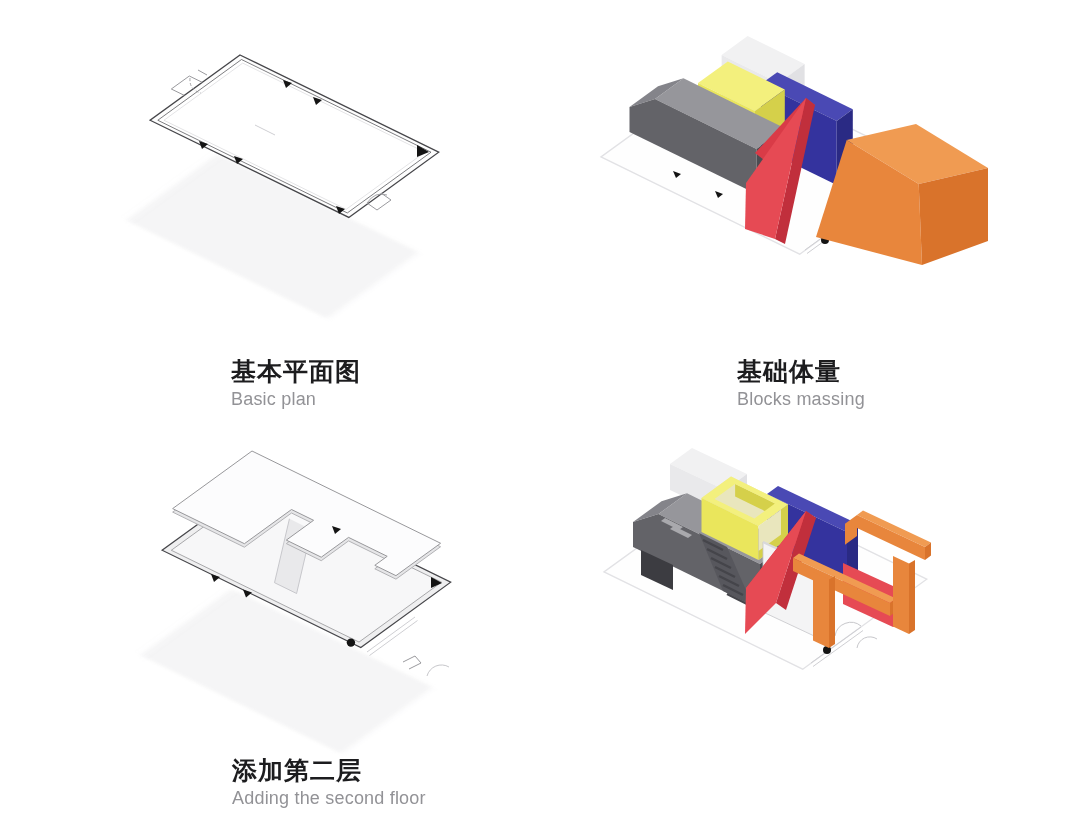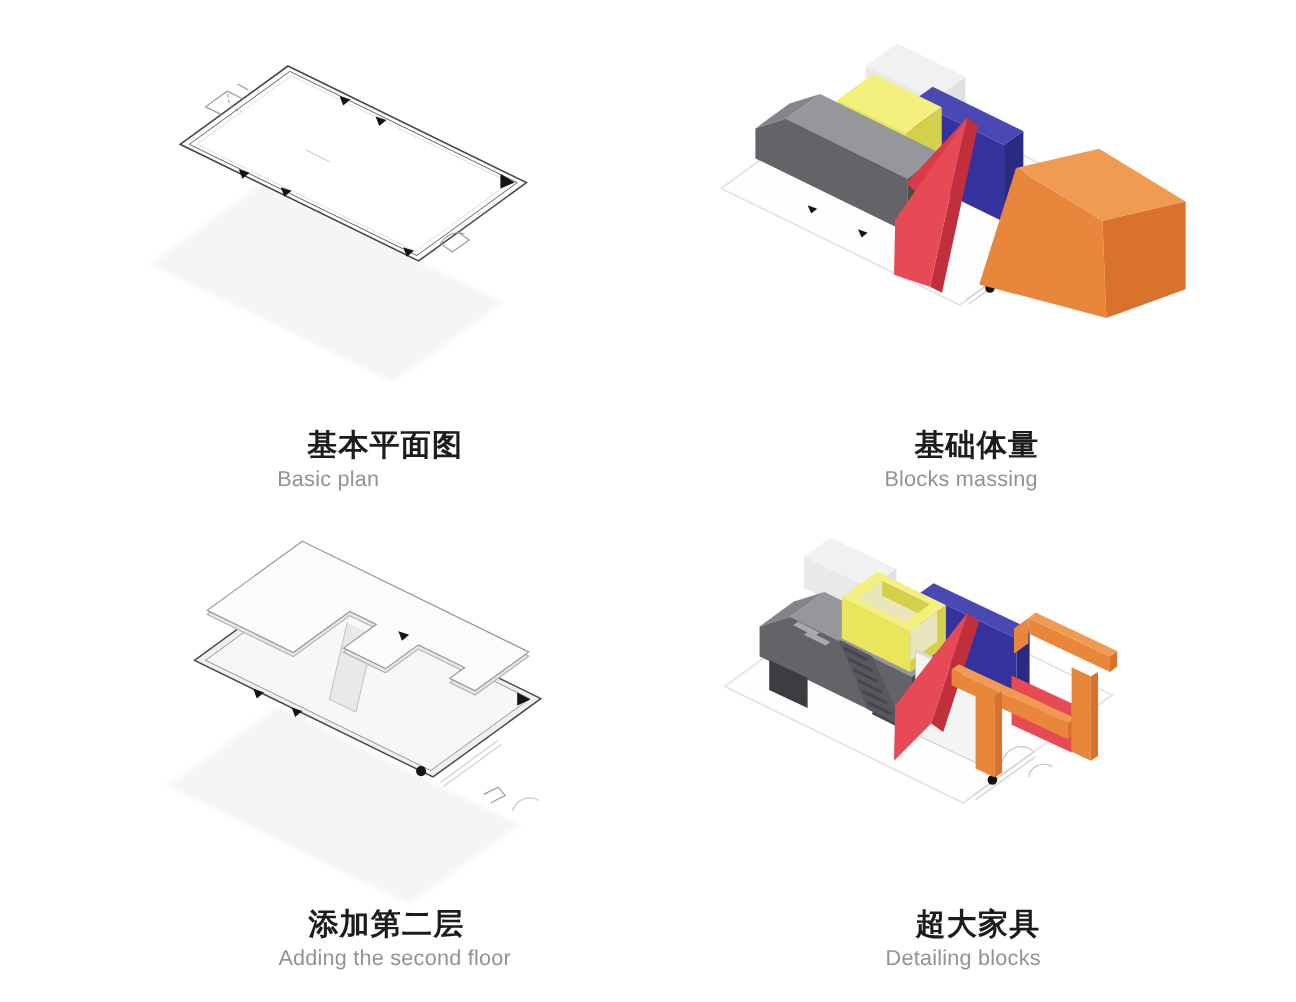--- a/index.html
+++ b/index.html
@@ -1,20 +1,20 @@
 <!DOCTYPE html>
 <html style="--c-page: #ffffff; --c-title: #1c1c1e; --c-subtitle: #929296; --c-gray: #636368; --c-gray-top: #96969b; --c-gray-dark: #4c4c52; --c-gray-chamfer: #84848a; --c-gray-step: #57575d; --c-yellow: #eae65c; --c-yellow-top: #f3f07d; --c-yellow-dark: #d5d04a; --c-yellow-inner: #e9e6bd; --c-blue: #34339e; --c-blue-top: #4a49b4; --c-blue-dark: #2a2a84; --c-red: #e64a54; --c-red-mid: #d93b47; --c-red-dark: #c12f3c; --c-orange: #e8863c; --c-orange-top: #f09b52; --c-orange-dark: #d9732b; --c-ghost: #f1f1f2; --c-ghost-front: #e9e9eb; --c-ghost-side: #e1e1e4; --c-line: #46464a; --c-line-soft: #9a9a9e; --c-faint: #e2e2e5; --c-shadow: #f5f5f6; --c-marker: #141414;"><head>
 <meta charset="utf-8">
 <style>
   html,body{margin:0;padding:0;background:#fff;}
   #stage{position:relative;width:1080px;height:835px;background:var(--c-page,#ffffff);
          font-family:"Liberation Sans","DejaVu Sans",sans-serif;overflow:hidden;}
   .panel-svg{position:absolute;}
   .caption{position:absolute;}
-  .caption .zh{font-size:25px;font-weight:700;color:var(--c-title);letter-spacing:1px;line-height:1.1;margin-left:25px;}
+  .caption .zh{font-size:25px;font-weight:700;color:var(--c-title);letter-spacing:1px;line-height:1.1;}
   .caption .en{font-size:18px;color:var(--c-subtitle);margin-top:3px;letter-spacing:0.2px;}
   
   .f-gray{fill:var(--c-gray)} .f-gray-top{fill:var(--c-gray-top)} .f-gray-dark{fill:var(--c-gray-dark)}
   .f-gray-chamfer{fill:var(--c-gray-chamfer)} .f-gray-step{fill:var(--c-gray-step)}
   .f-yellow{fill:var(--c-yellow)} .f-yellow-top{fill:var(--c-yellow-top)} .f-yellow-dark{fill:var(--c-yellow-dark)}
   .f-yellow-inner{fill:var(--c-yellow-inner)}
   .f-blue{fill:var(--c-blue)} .f-blue-top{fill:var(--c-blue-top)} .f-blue-dark{fill:var(--c-blue-dark)}
   .f-red{fill:var(--c-red)} .f-red-mid{fill:var(--c-red-mid)} .f-red-dark{fill:var(--c-red-dark)}
   .f-orange{fill:var(--c-orange)} .f-orange-top{fill:var(--c-orange-top)} .f-orange-dark{fill:var(--c-orange-dark)}
   .f-ghost{fill:var(--c-ghost)} .f-ghost-front{fill:var(--c-ghost-front)} .f-ghost-side{fill:var(--c-ghost-side)}
@@ -260,18 +260,14 @@
     <div class="en">Basic plan</div>
   </div>
   <div class="caption" style="left:232px;top:757px">
     <div class="zh">添加第二层</div>
     <div class="en">Adding the second floor</div>
   </div>
   <div class="caption" style="left:737px;top:358px">
     <div class="zh">基础体量</div>
     <div class="en">Blocks massing</div>
   </div>
-  <div class="caption" style="left:738px;top:757px">
-    <div class="zh">超大家具</div>
-    <div class="en">Detailing blocks</div>
-  </div>
 
 </div>
 
 </body></html>

